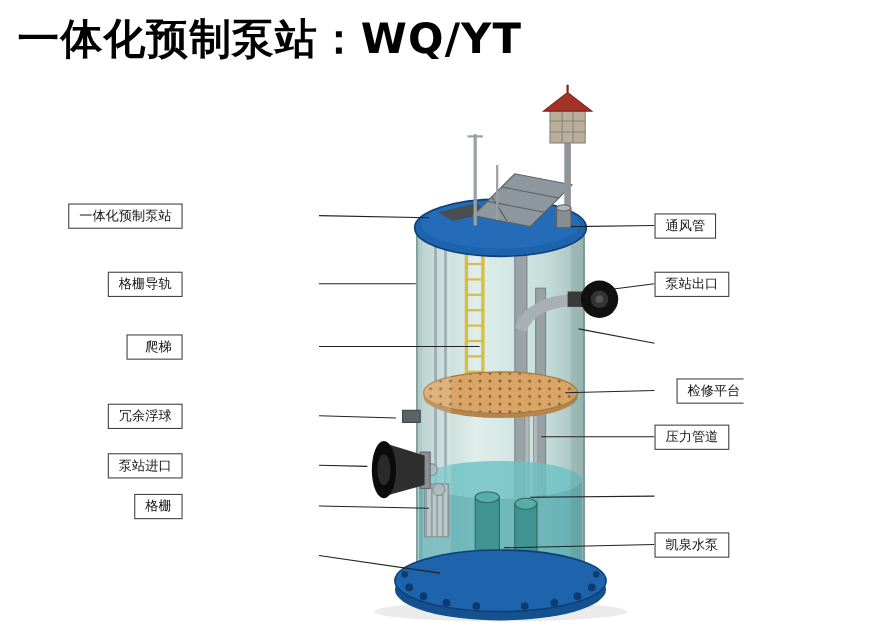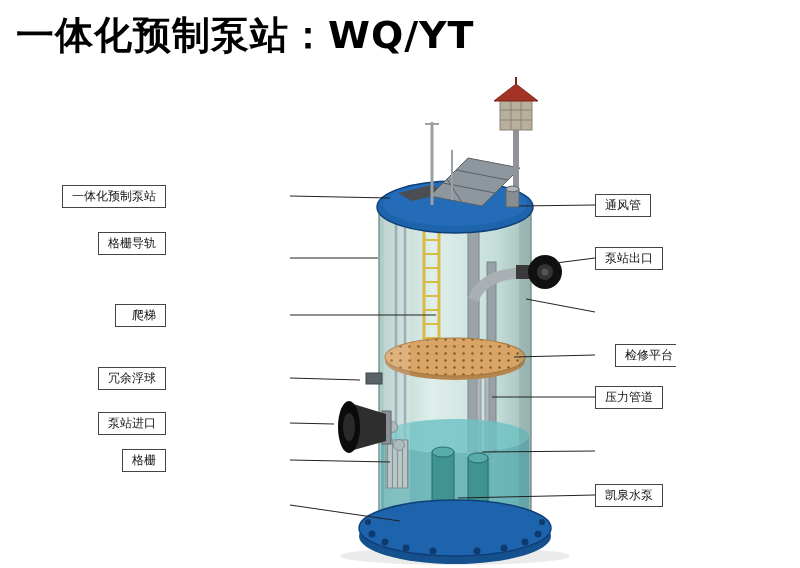--- a/index.html
+++ b/index.html
@@ -197,21 +197,21 @@
       <line class="connector" x1="556" y1="263" x2="595" y2="258"></line>
       <line class="connector" x1="526" y1="299" x2="595" y2="312"></line>
       <line class="connector" x1="514" y1="357" x2="595" y2="355"></line>
       <line class="connector" x1="492" y1="397" x2="595" y2="397"></line>
       <line class="connector" x1="482" y1="452" x2="595" y2="451"></line>
       <line class="connector" x1="458" y1="498" x2="595" y2="495"></line>
     </g>
   </svg>
 
   <div class="label left-col" style="top:185px;">一体化预制泵站</div>
-  <div class="label left-col" style="top:232px;">格栅导轨</div>
+  <div class="label left-col" style="top:247px;">格栅导轨</div>
   <div class="label left-col" style="top:304px;padding-left:16px;">爬梯</div>
   <div class="label left-col" style="top:367px;">冗余浮球</div>
   <div class="label left-col" style="top:412px;text-align:center;">泵站进口</div>
   <div class="label left-col" style="top:449px;">格栅</div>
 
   <div class="label right-col" style="top:194px;">通风管</div>
   <div class="label right-col" style="top:247px;">泵站出口</div>
   <div class="label right-col" style="top:344px;margin-left:20px;">检修平台</div>
   <div class="label right-col" style="top:386px;">压力管道</div>
   <div class="label right-col" style="top:484px;">凯泉水泵</div>

